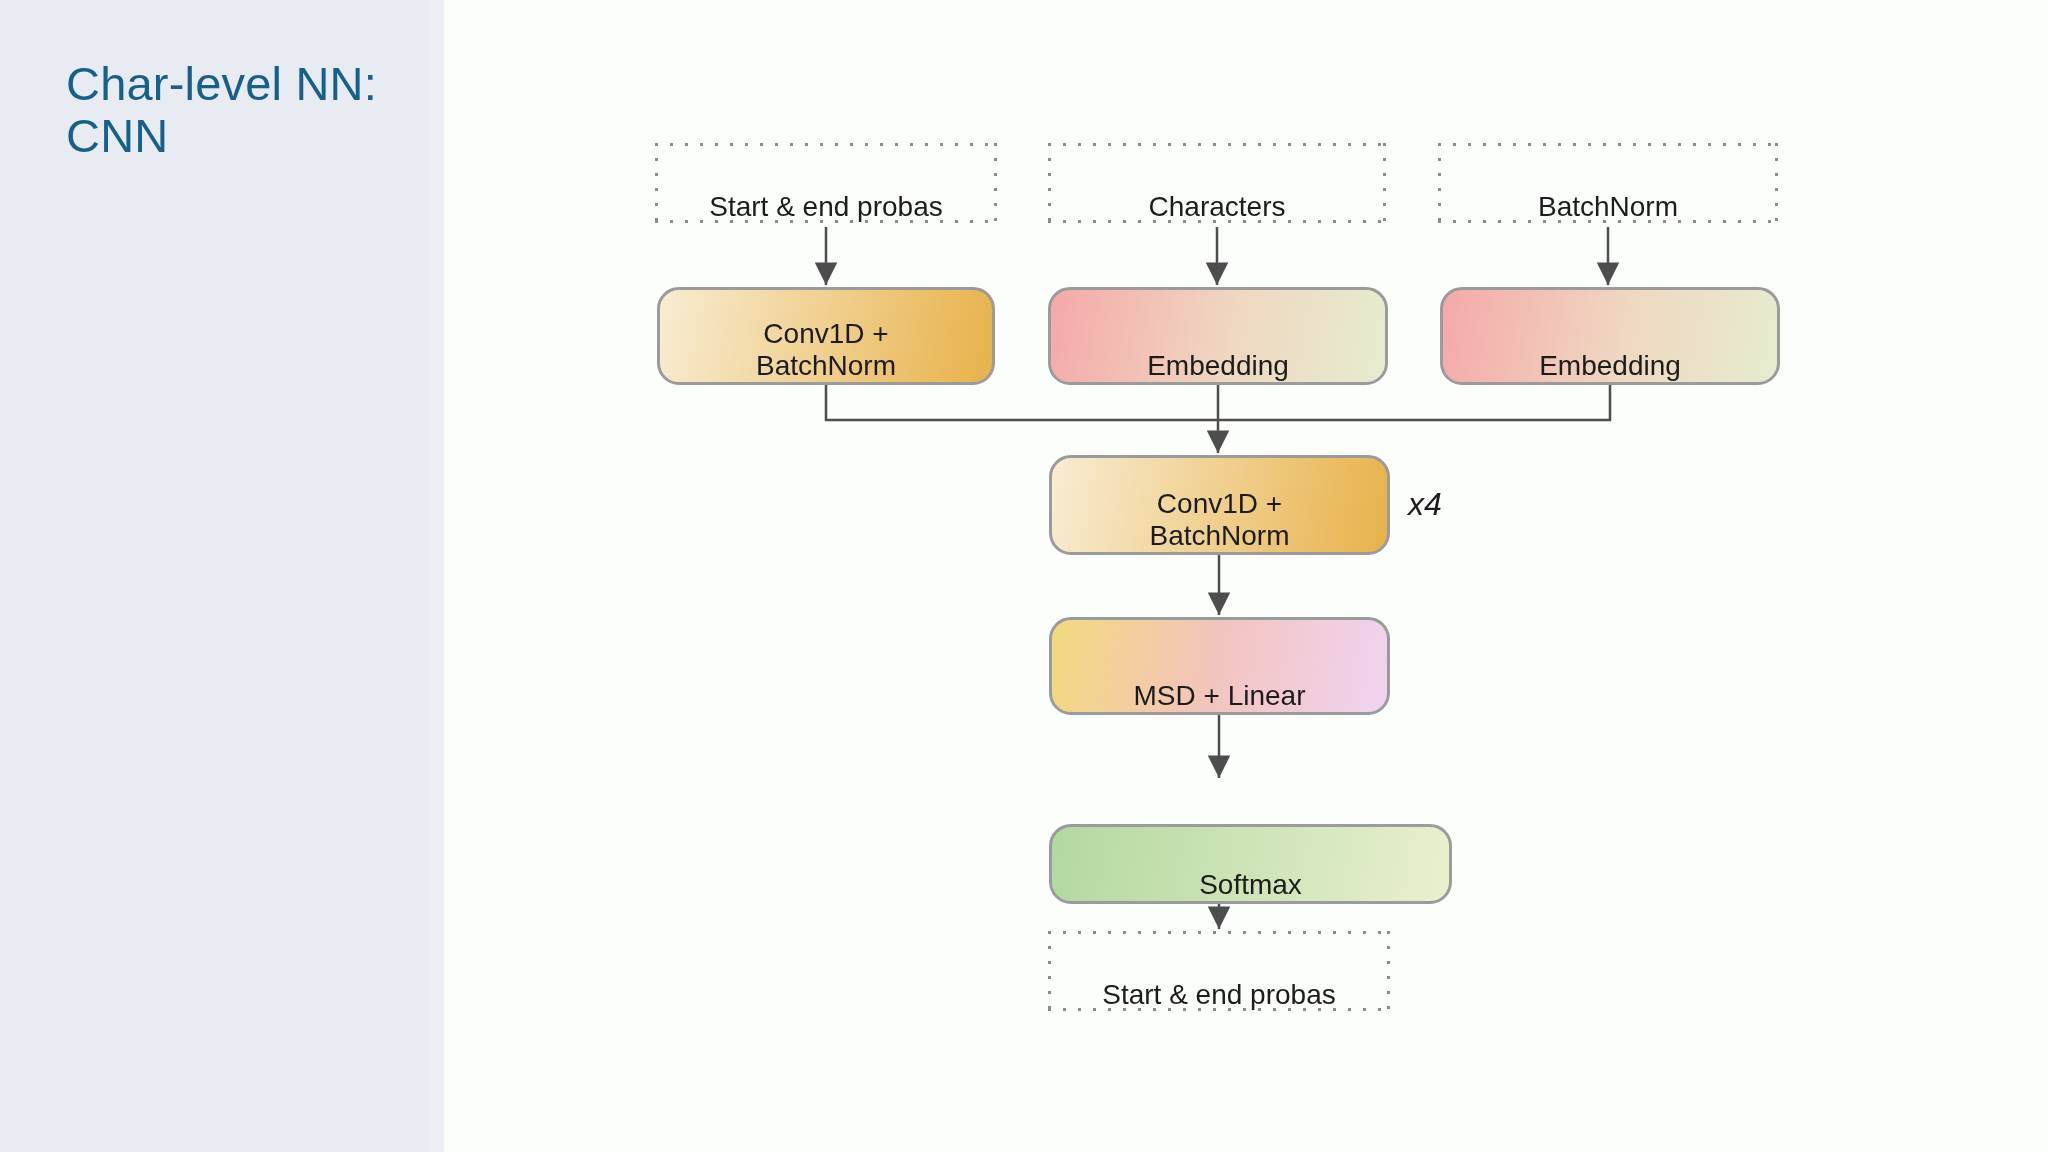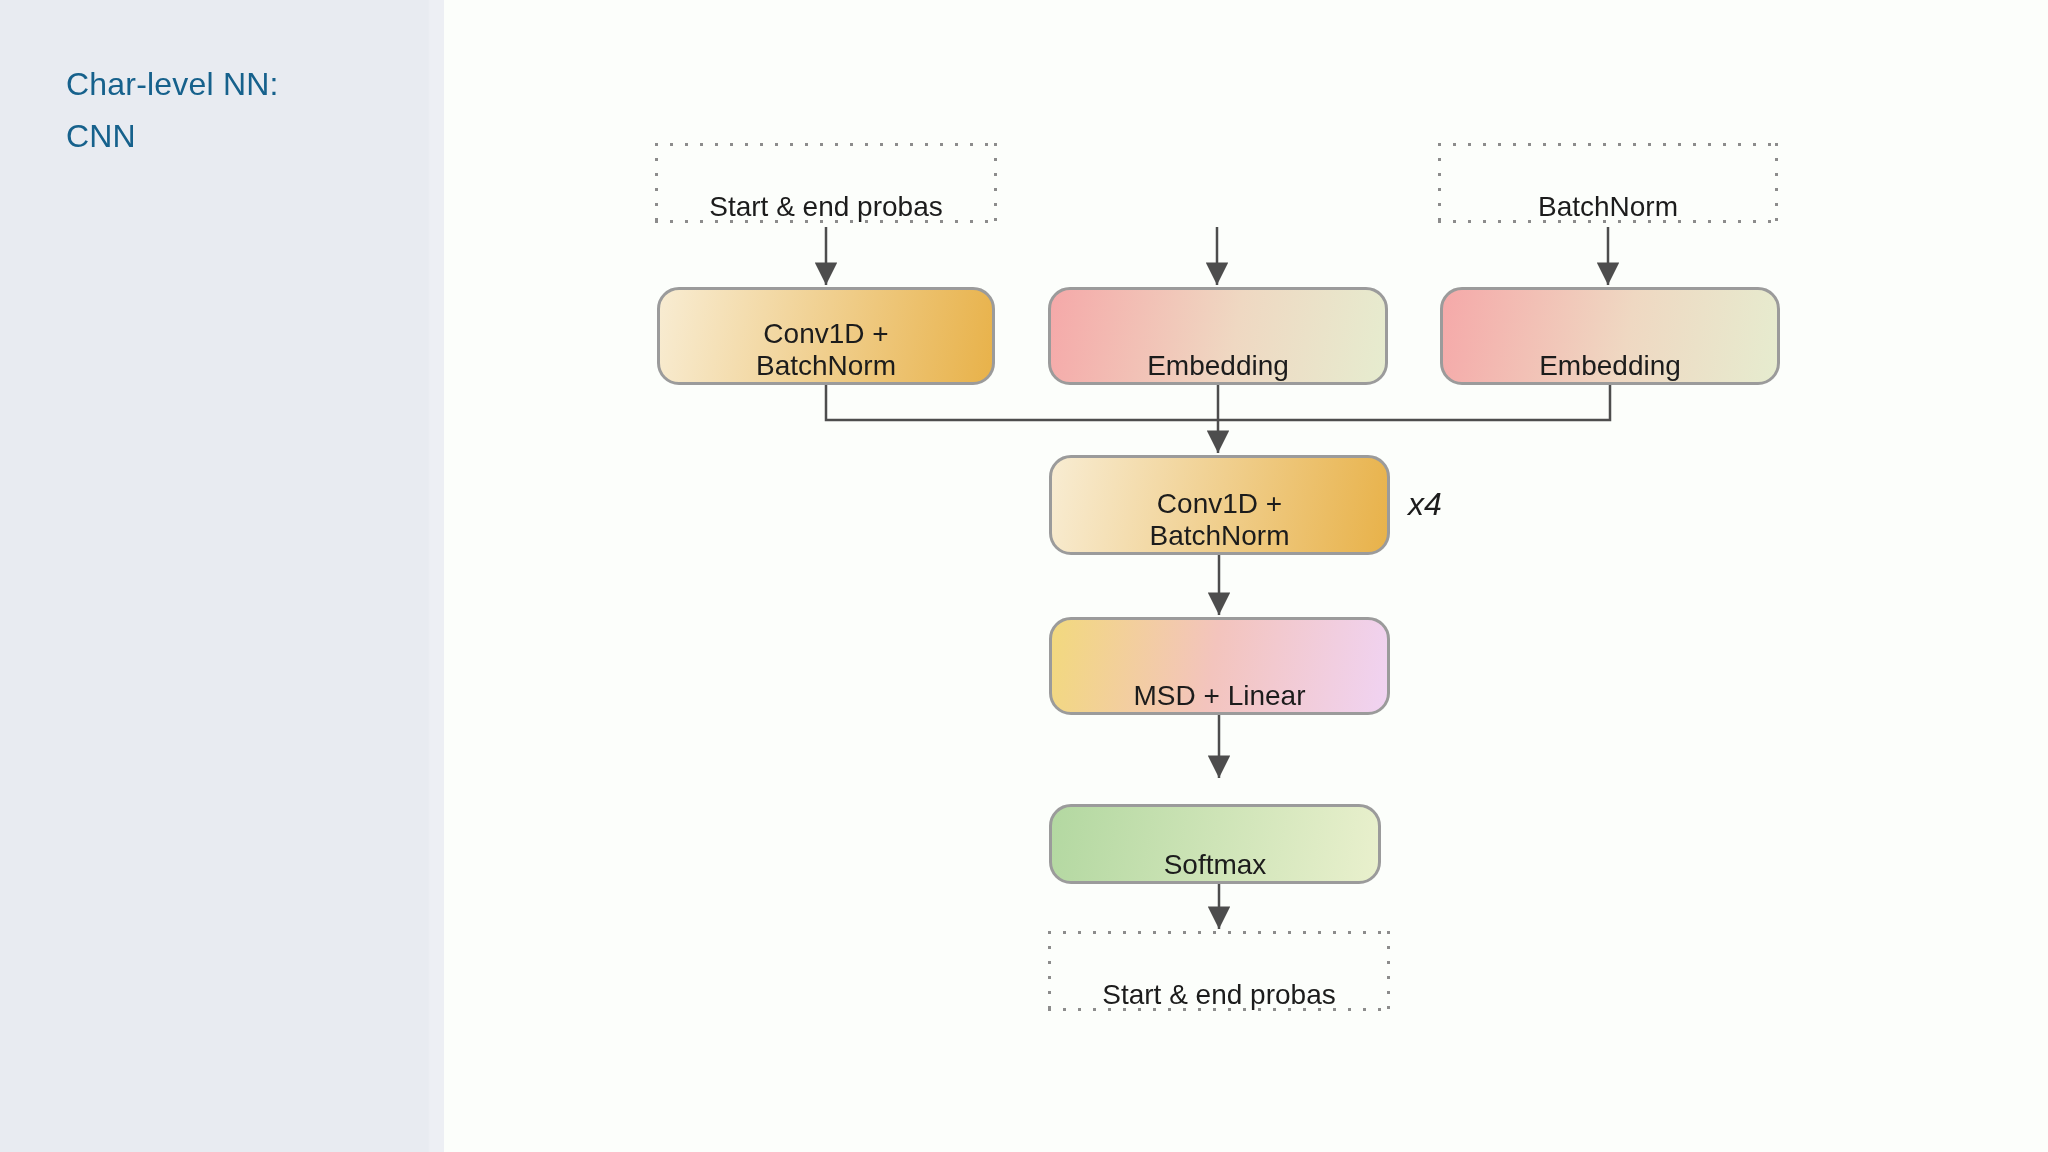--- a/index.html
+++ b/index.html
@@ -38,21 +38,21 @@
   .sidebar {
     position: absolute;
     left: 0; top: 0;
     width: 444px; height: 1152px;
     background: linear-gradient(to right, var(--sidebar-bg) 0px, var(--sidebar-bg) 428px, var(--sidebar-strip) 430px, var(--sidebar-strip) 444px);
   }
   .slide-title {
     position: absolute;
     left: 66px; top: 58px;
     width: 340px;
-    font-size: 32px;
+    font-size: 47px;
     line-height: 52px;
     color: var(--title-color);
     white-space: pre-line;
     letter-spacing: 0.2px;
   }
   .canvas { position: absolute; inset: 0; }
   svg.connectors {
     position: absolute;
     left: 0; top: 0;
     width: 2048px; height: 1152px;
@@ -95,21 +95,21 @@
   }
   
   .n-input1  { left: 655px;  top: 143px; width: 342px; height: 80px; }
   .n-input2  { left: 1048px; top: 143px; width: 338px; height: 80px; }
   .n-input3  { left: 1438px; top: 143px; width: 340px; height: 80px; }
   .n-conv1   { left: 657px;  top: 287px; width: 338px; height: 98px; }
   .n-emb1    { left: 1048px; top: 287px; width: 340px; height: 98px; }
   .n-emb2    { left: 1440px; top: 287px; width: 340px; height: 98px; }
   .n-conv2   { left: 1049px; top: 455px; width: 341px; height: 100px; }
   .n-msd     { left: 1049px; top: 617px; width: 341px; height: 98px; }
-  .n-softmax { left: 1049px; top: 804px; width: 332px; height: 80px; }
+  .n-softmax { left: 1049px; top: 824px; width: 403px; height: 80px; }
   .n-output  { left: 1048px; top: 931px; width: 342px; height: 80px; }
 </style>
 </head>
 <body>
 
 <div class="slide">
 
   <div class="sidebar">
     <div class="slide-title">Char-level NN:
 CNN</div>
@@ -130,20 +130,23 @@
         <path d="M826 385 L826 420 L1610 420 L1610 385"></path>
         <path d="M1218 385 L1218 453" marker-end="url(#arrow)"></path>
         <path d="M1219 555 L1219 615" marker-end="url(#arrow)"></path>
         <path d="M1219 715 L1219 778" marker-end="url(#arrow)"></path>
         <path d="M1219 860 L1219 929" marker-end="url(#arrow)"></path>
       </g>
     </svg>
 
     <div class="node dotted n-input1">
       <span class="label">Start &amp; end probas</span>
+    </div>
+    <div class="node dotted n-input2">
+      <span class="label">Characters</span>
     </div>
     <div class="node dotted n-input3">
       <span class="label">BatchNorm</span>
     </div>
 
     <div class="node solid grad-conv n-conv1">
       <span class="label">Conv1D +
 BatchNorm</span>
     </div>
     <div class="node solid grad-emb n-emb1">

